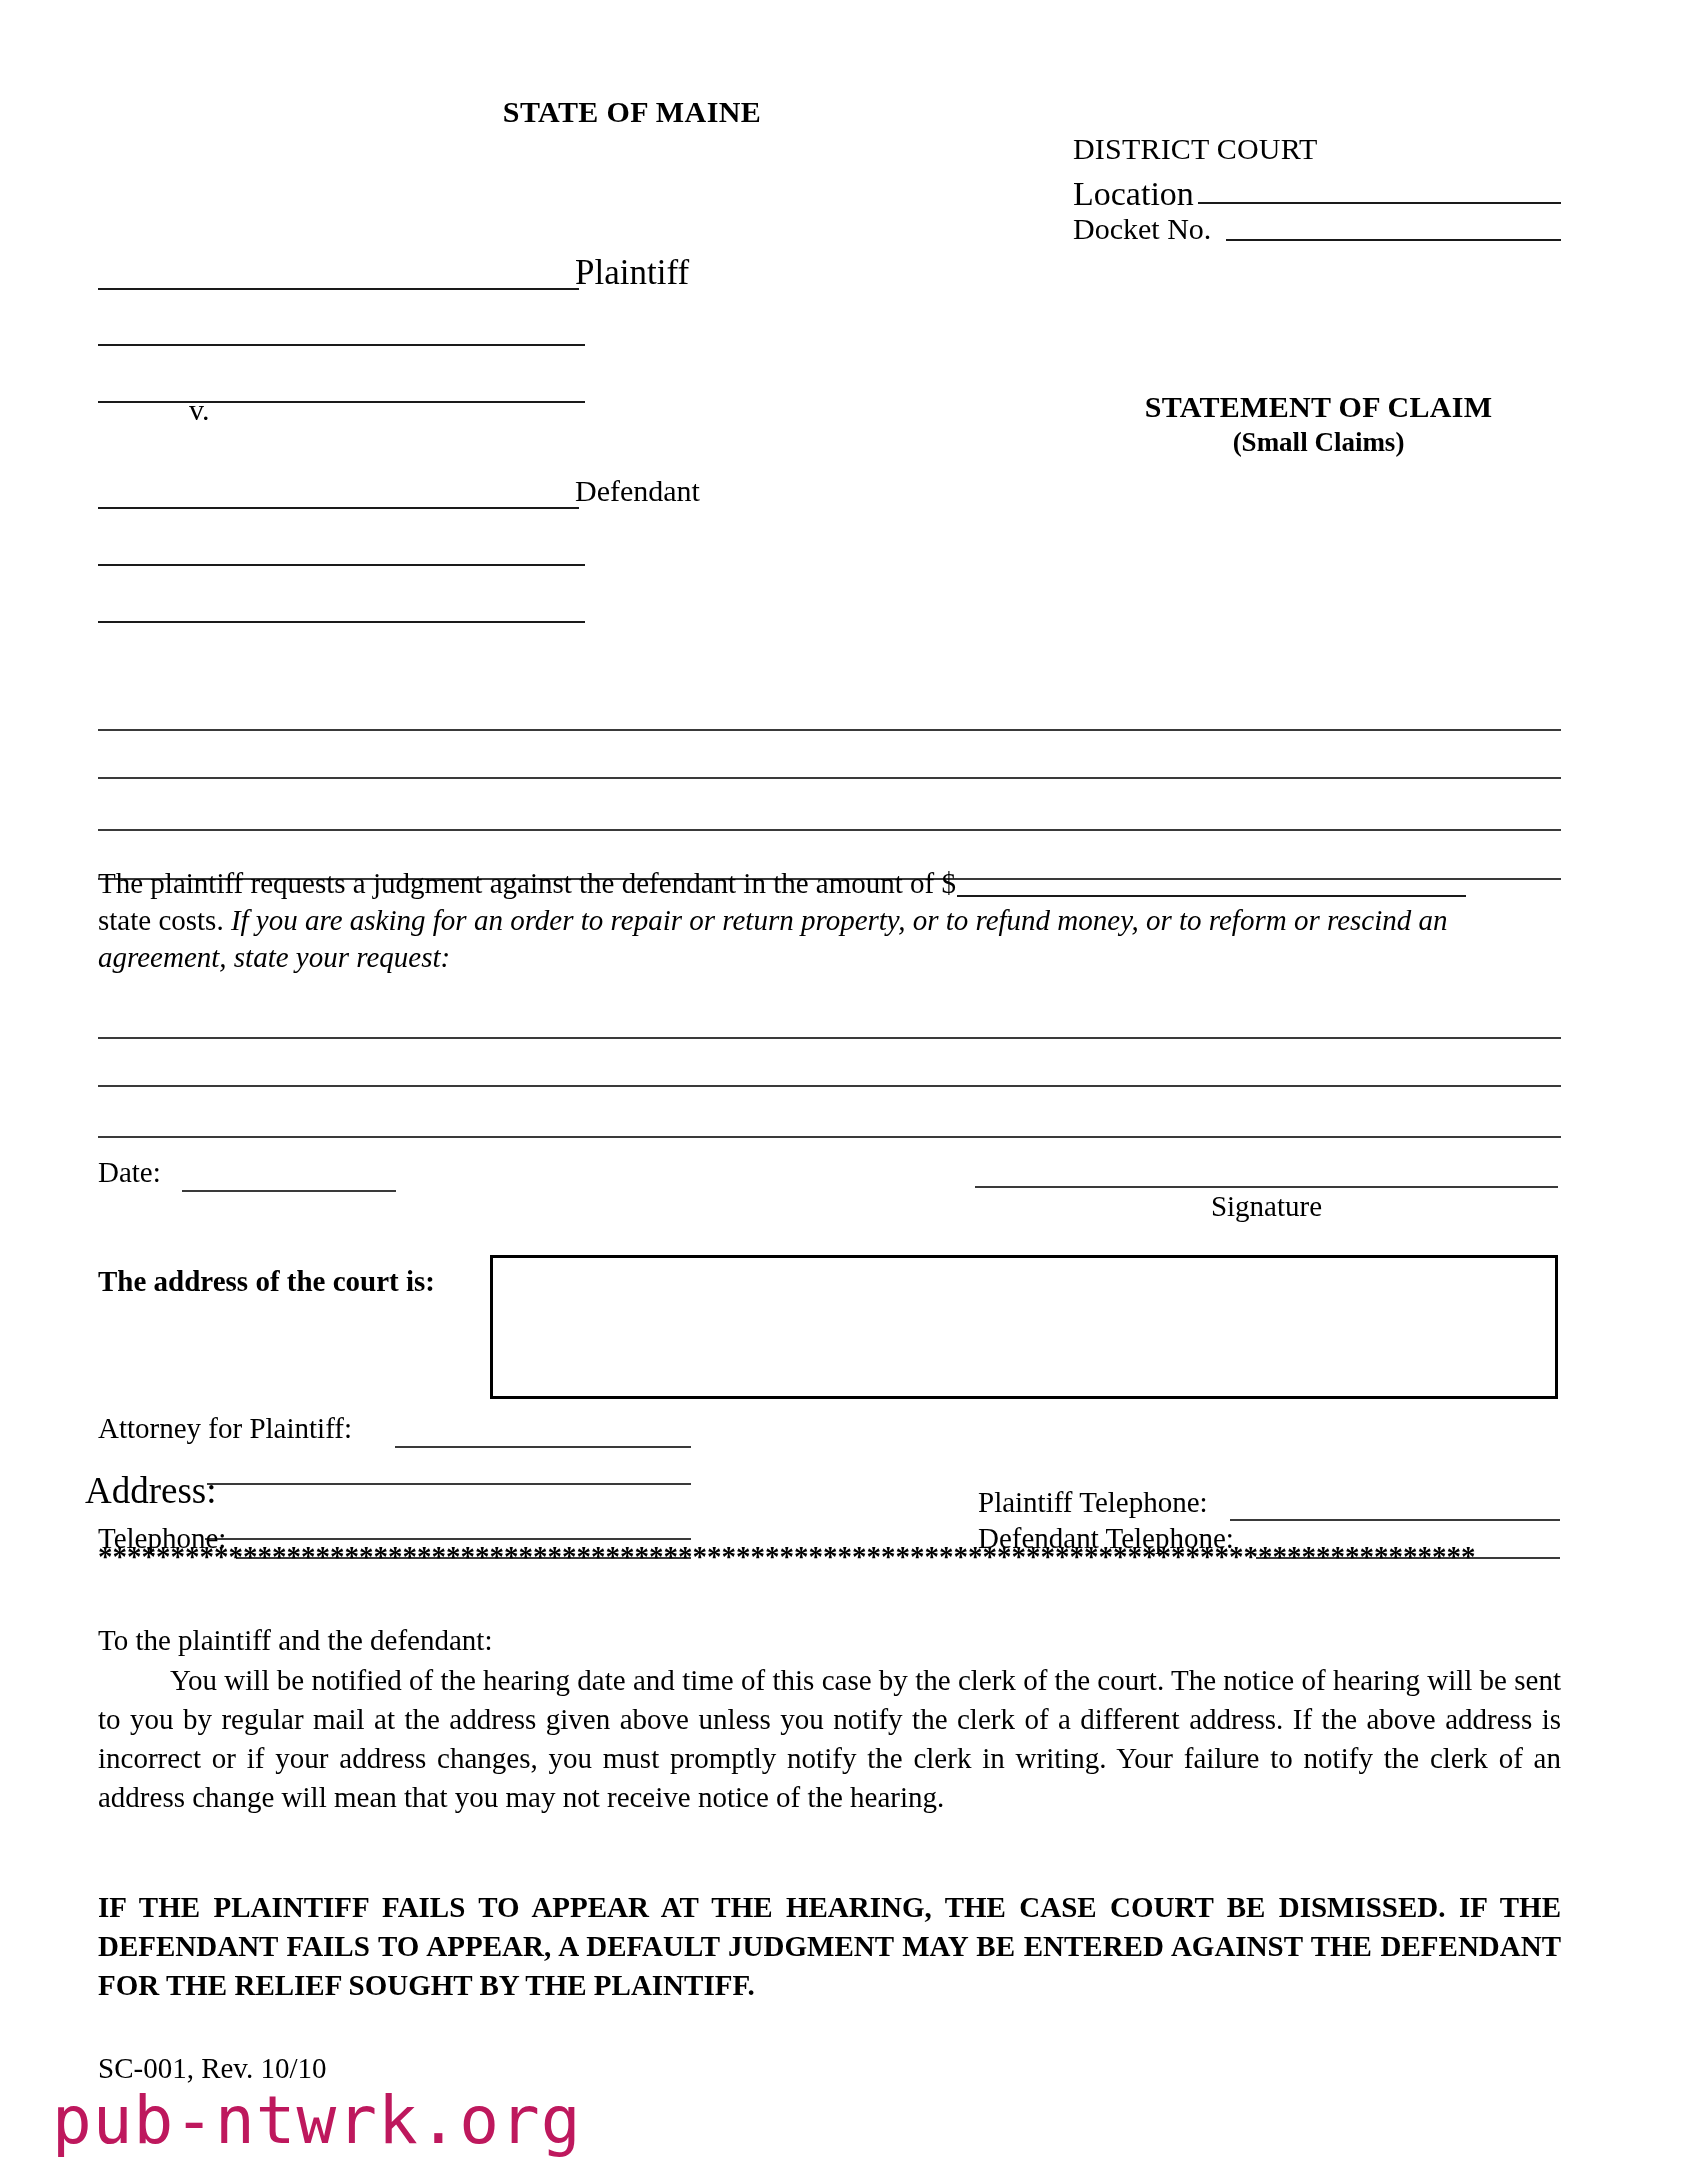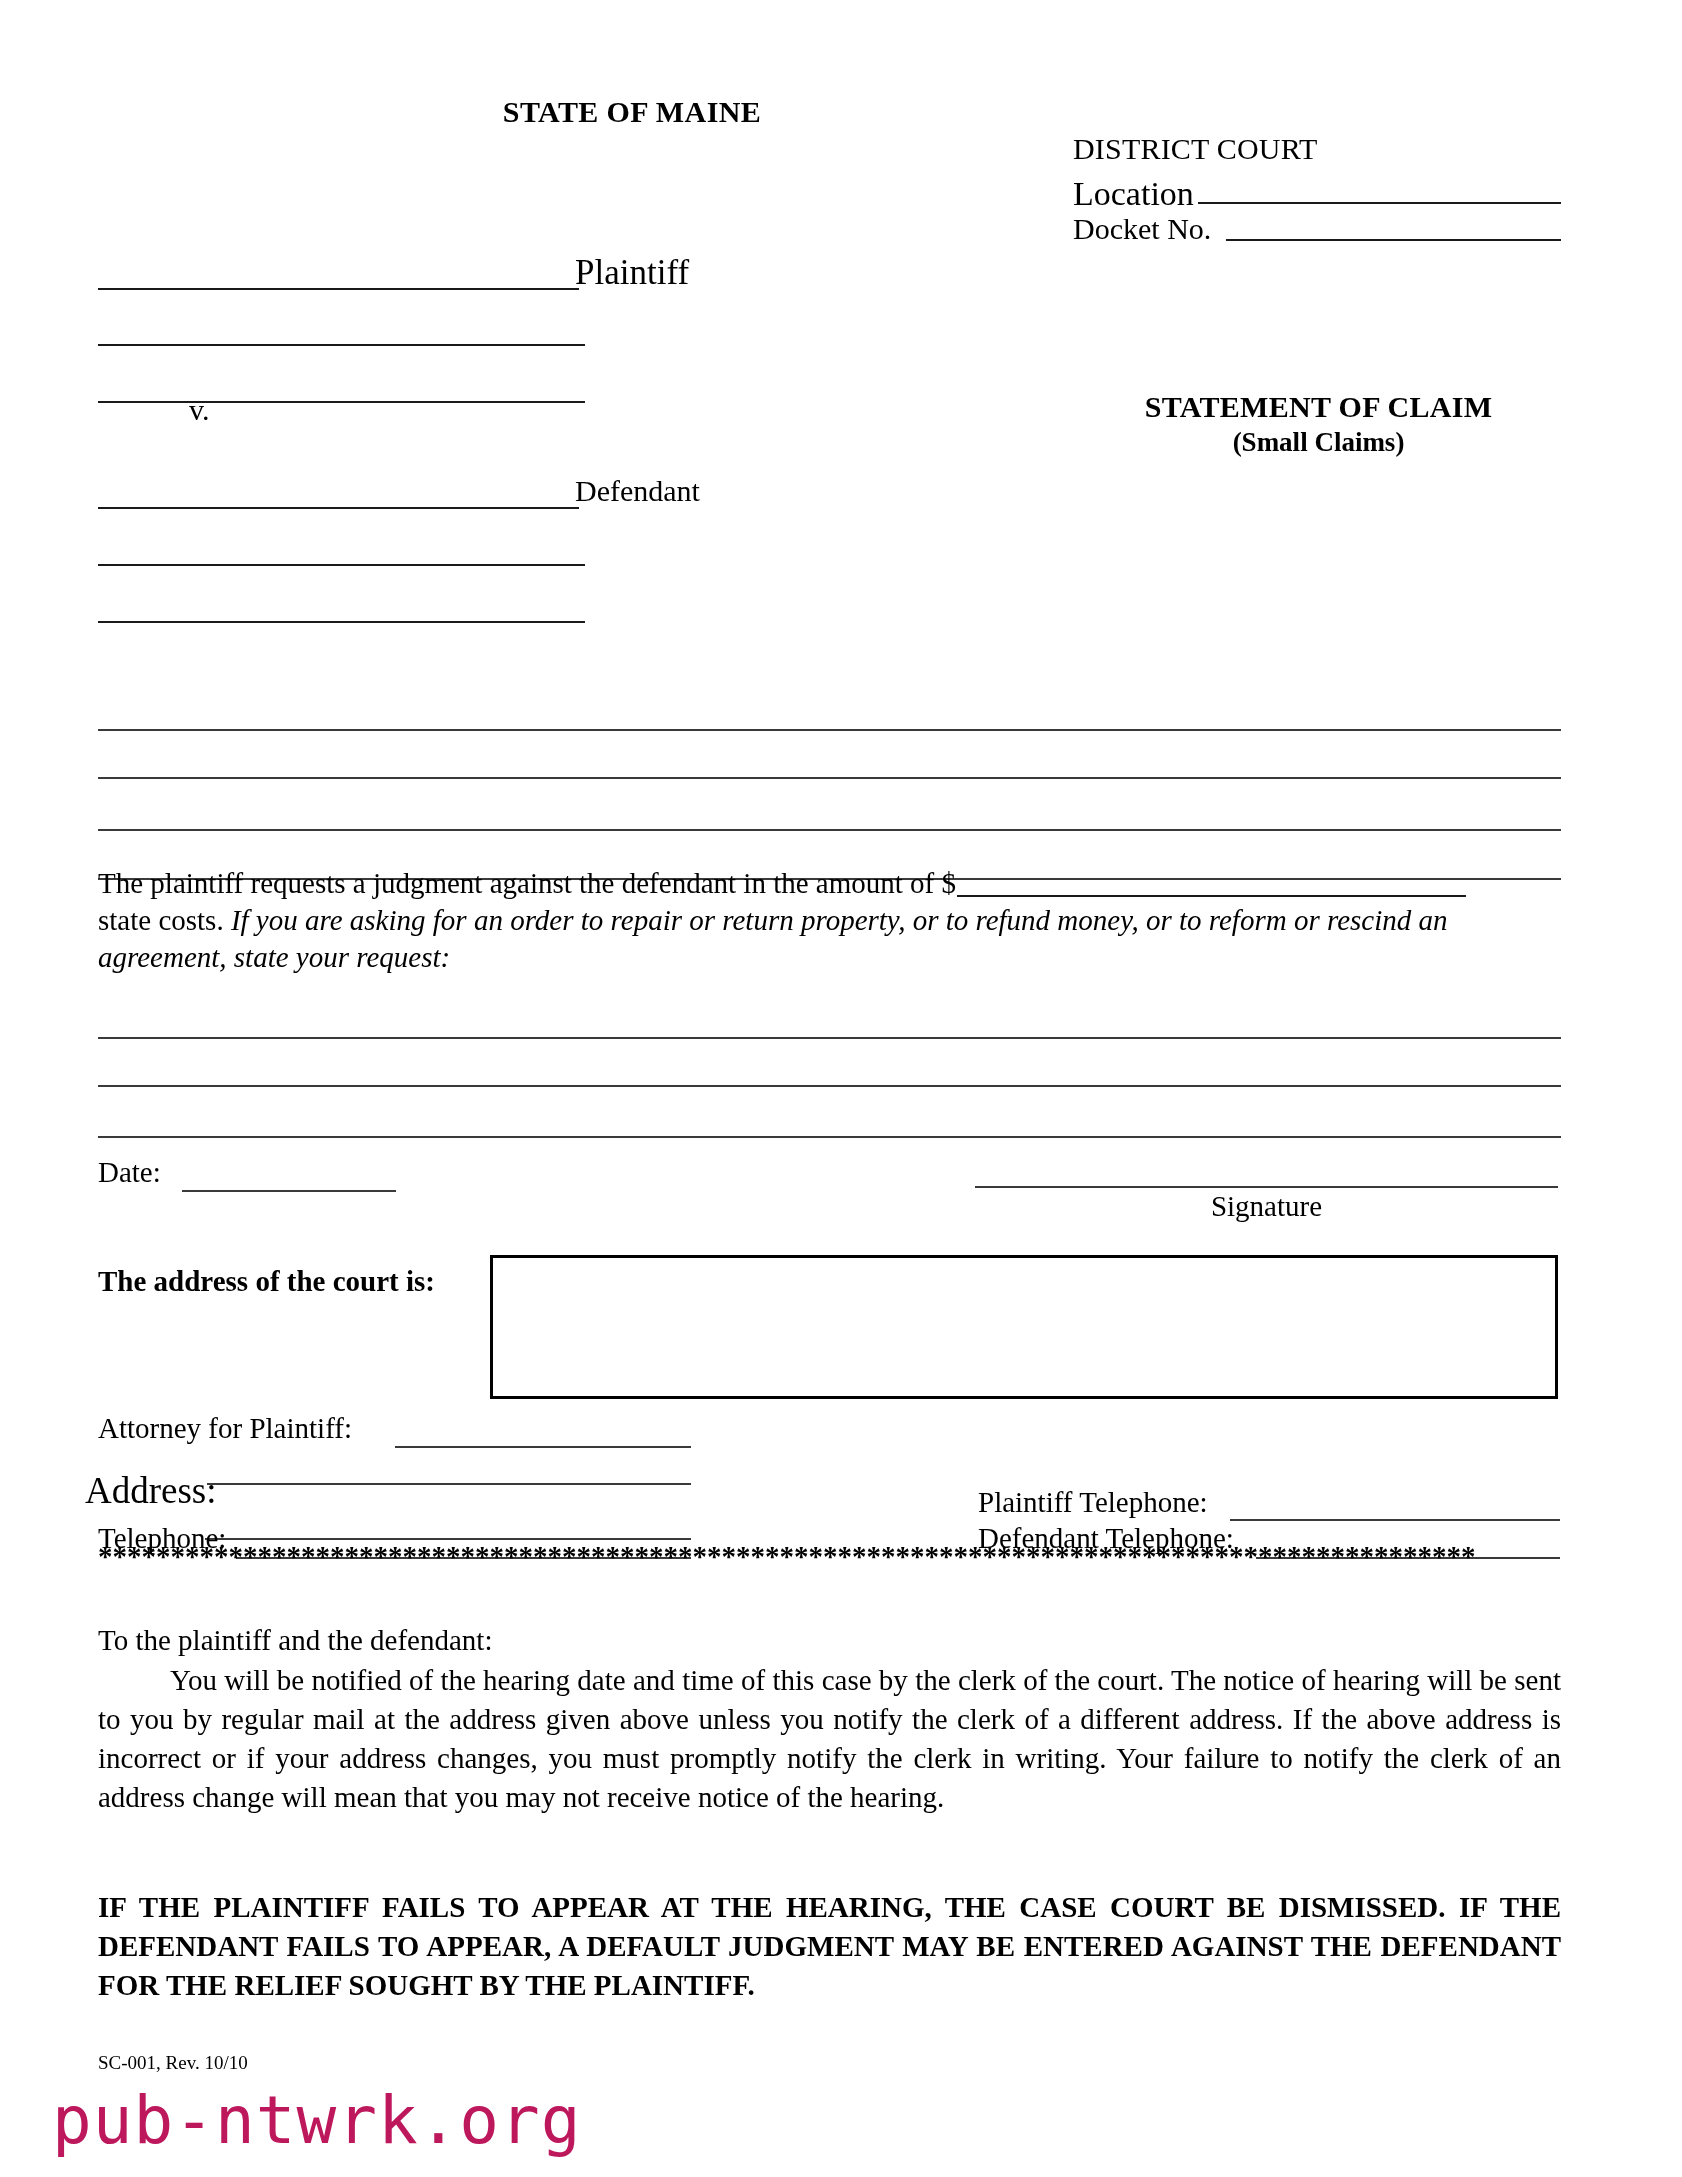--- a/index.html
+++ b/index.html
@@ -166,21 +166,21 @@
     width: 1463px;
     font-size: 29px;
     line-height: 39px;
     font-weight: bold;
     text-align: justify;
   }
 
   
   #form-number {
     left: 98px; top: 2052px;
-    font-size: 19px;
+    font-size: 29px;
   }
   #watermark {
     left: 52px; top: 2082px;
     font-family: "DejaVu Sans Mono", "Liberation Mono", monospace;
     font-size: 66px;
     color: #be185d;
     letter-spacing: 1px;
   }
 </style>
 </head>

